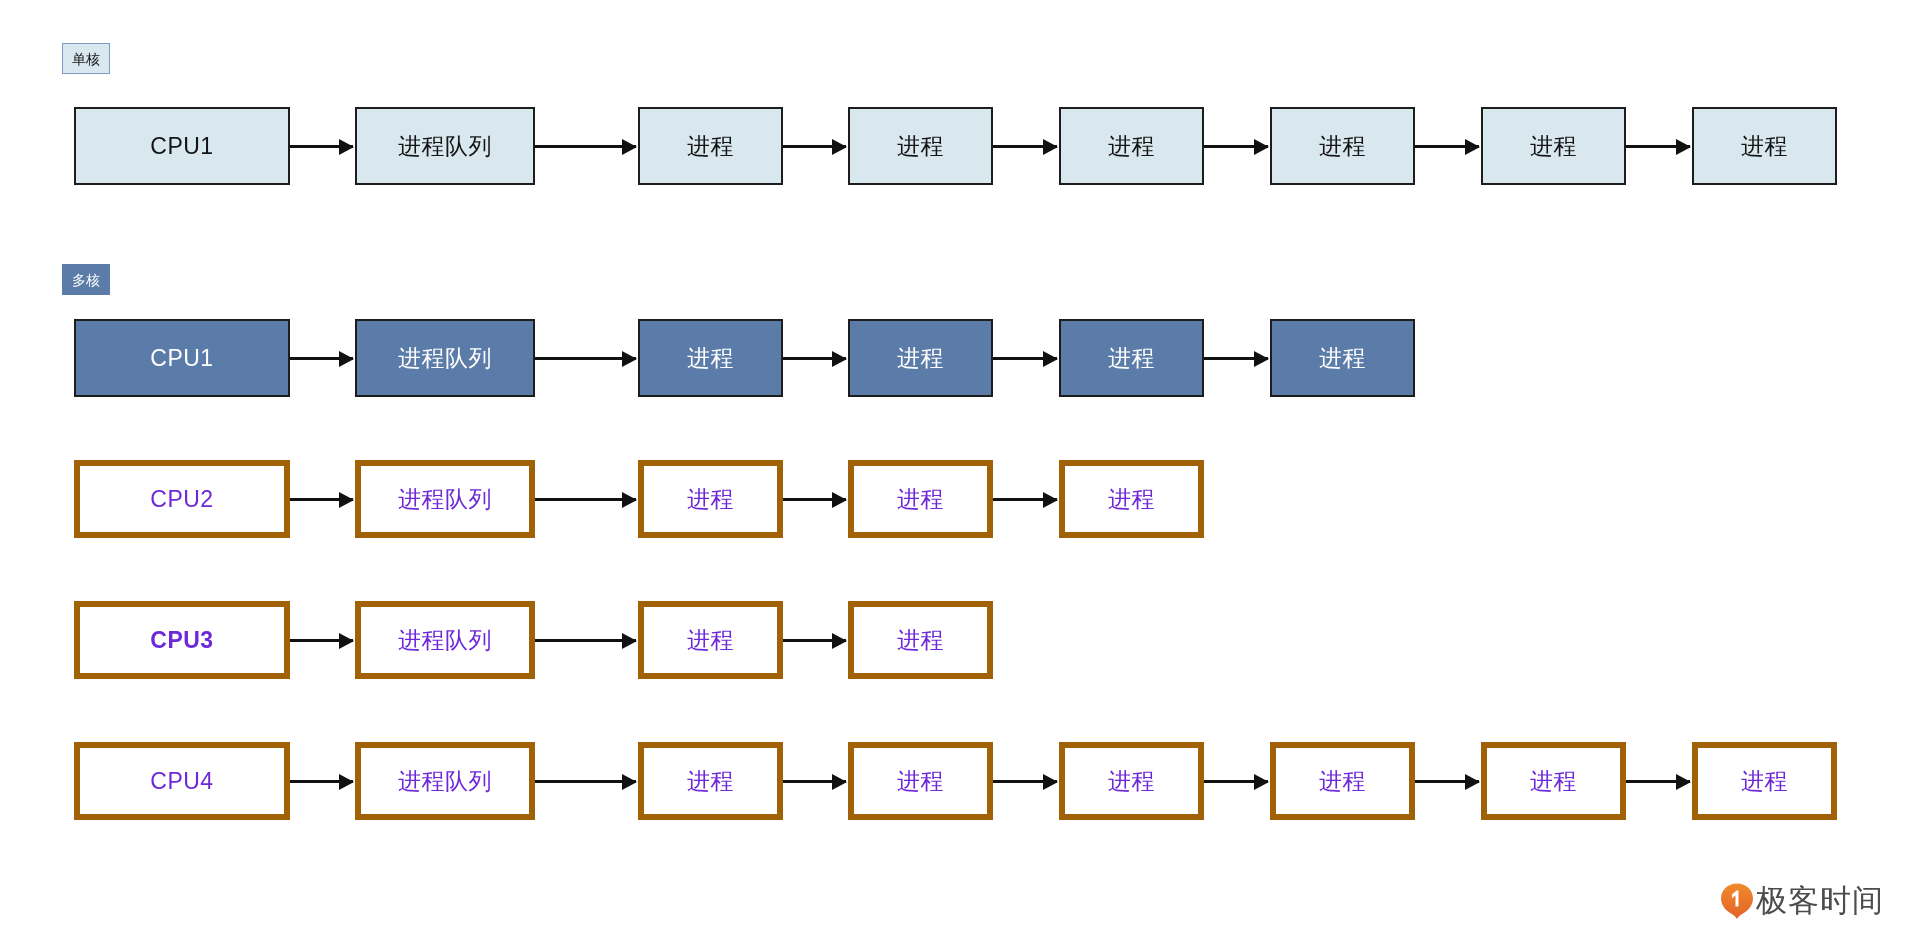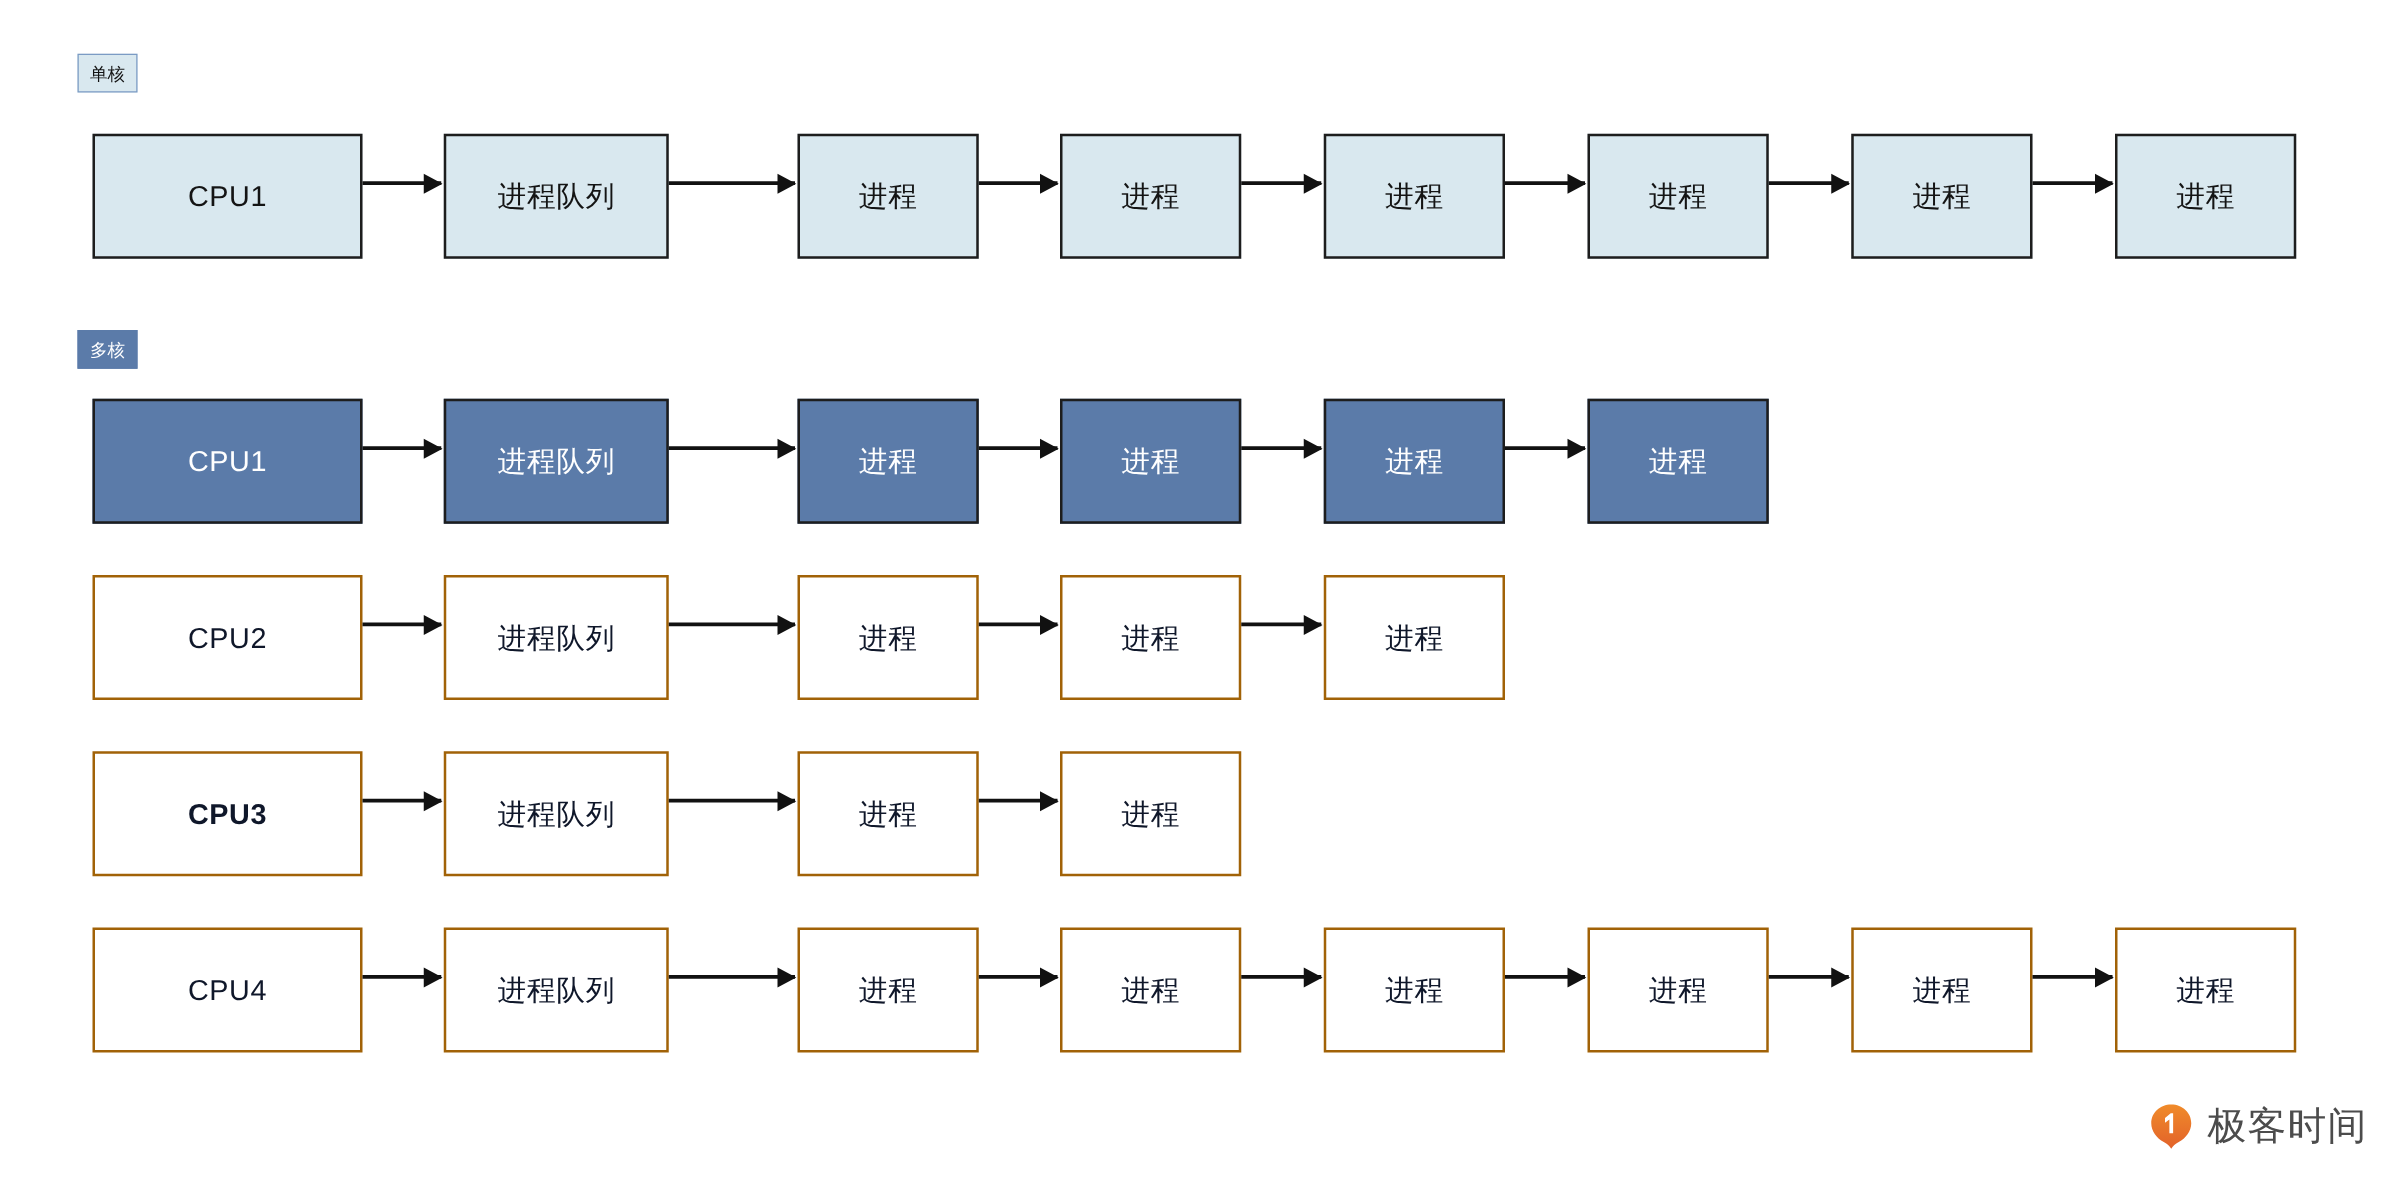--- a/index.html
+++ b/index.html
@@ -23,45 +23,45 @@
   .tag.light{
     background:#d9e8ef;border:1px solid #7b9bc4;color:#121212;
   }
   .tag.dark{
     background:#5b7ba9;border:1px solid #5b7ba9;color:#ffffff;
   }
 
   
   .row{position:absolute;left:0;height:78px;}
   .node{
-    position:absolute;top:0;height:100px;
+    position:absolute;top:0;height:78px;
     box-sizing:border-box;
     display:flex;align-items:center;justify-content:center;
     font-size:23px;letter-spacing:.5px;
     white-space:nowrap;
   }
   .node.light{background:#d9e8ef;border:2px solid #1d1d1d;color:#141414;}
   .node.dark{background:#5b7ba9;border:2px solid #1d1d1d;color:#ffffff;}
-  .node.plain{background:#ffffff;border:2px solid #a16207;color:#0f172a;}
+  .node.plain{background:#ffffff;border:6px solid #a16207;color:#6d28d9;}
 
   
   .arrow{
     position:absolute;top:38px;height:3px;background:#111111;
   }
   .arrow:after{
     content:"";position:absolute;right:-1px;top:-6.5px;
     width:0;height:0;
     border-top:8px solid transparent;
     border-bottom:8px solid transparent;
     border-left:15px solid #111111;
   }
 
   
   .watermark{
-    position:absolute;display:flex;align-items:center;gap:10px;
+    position:absolute;display:flex;align-items:center;
   }
   .wm-logo{
     width:38px;height:38px;position:relative;flex:0 0 auto;
   }
   .wm-text{
     font-size:31px;color:#4c4c4c;letter-spacing:1px;
     font-family:"Liberation Sans","DejaVu Sans",sans-serif;
     white-space:nowrap;
   }
 </style>

